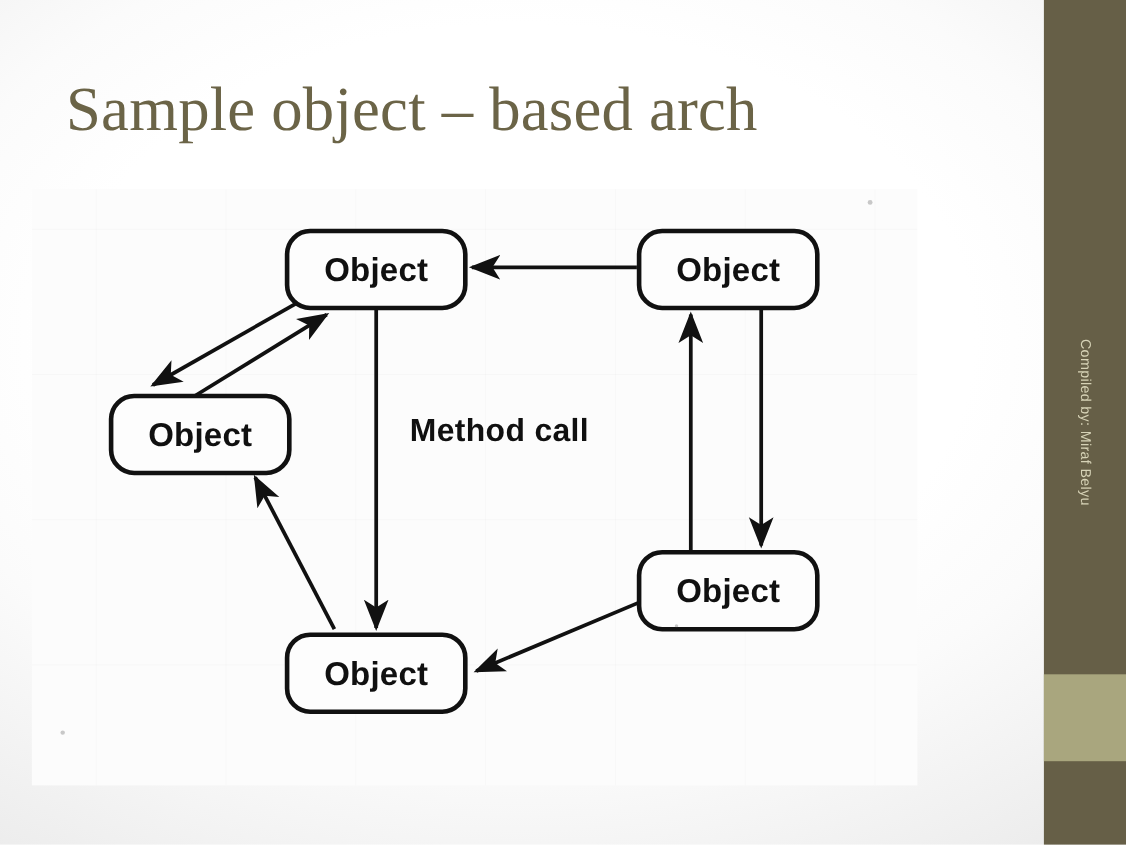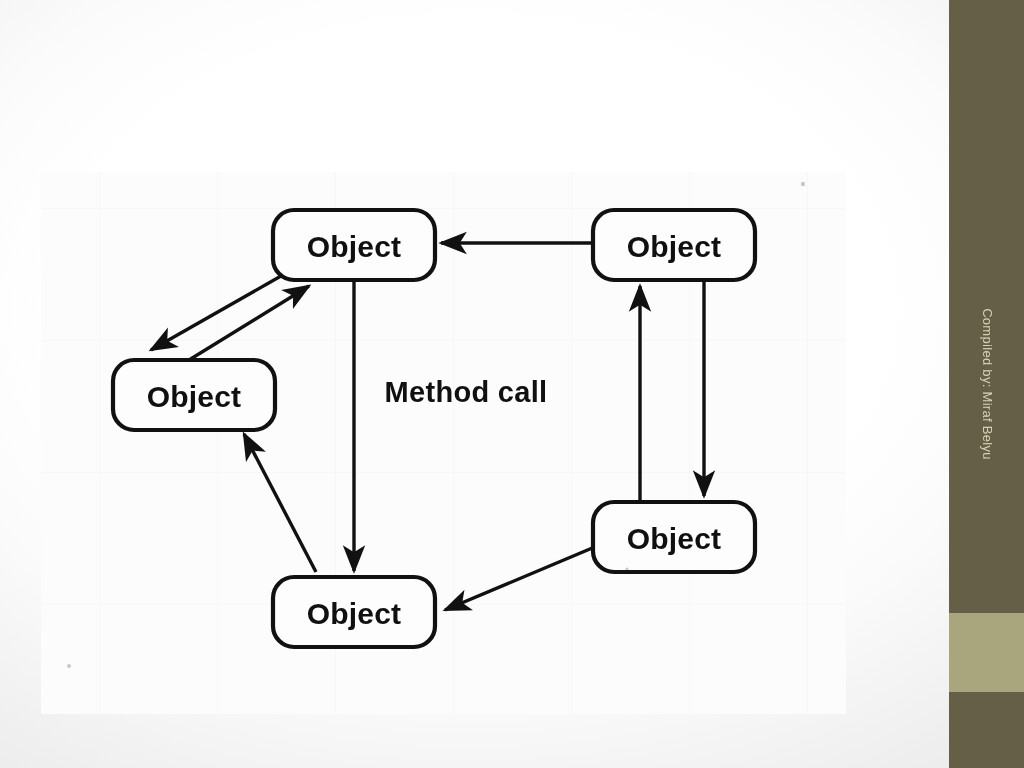--- a/index.html
+++ b/index.html
@@ -84,21 +84,21 @@
     color: #d6d2b6;
     font-family: "Liberation Sans", sans-serif;
     font-size: 13px;
     font-weight: 400;
     letter-spacing: 0.3px;
   }
 
   
   #diagram-image {
     position: absolute;
-    left: 41px;
+    left: 29px;
     top: 172px;
     width: 805px;
     height: 542px;
     background: #fcfcfc;
     overflow: hidden;
     text-decoration: underline;
   }
   
   #diagram-image::before {
     content: "";
@@ -151,20 +151,21 @@
   }
   .speck {
     fill: rgba(80,80,80,0.30);
   }
 </style>
 </head>
 <body>
 
 <div id="slide">
 
+  <h1 id="slide-title">Sample object – based arch</h1>
 
   <div id="diagram-image">
     <svg id="diagram-svg" viewBox="0 0 805 542" xmlns="http://www.w3.org/2000/svg">
 
       <defs>
         <marker id="arrowhead" markerWidth="9" markerHeight="9" refX="7.6" refY="3.6" orient="auto" markerUnits="strokeWidth">
           <path d="M0,0.3 L8.4,3.6 L0,6.9 L2.1,3.6 Z" fill="#111111"></path>
         </marker>
       </defs>
 

